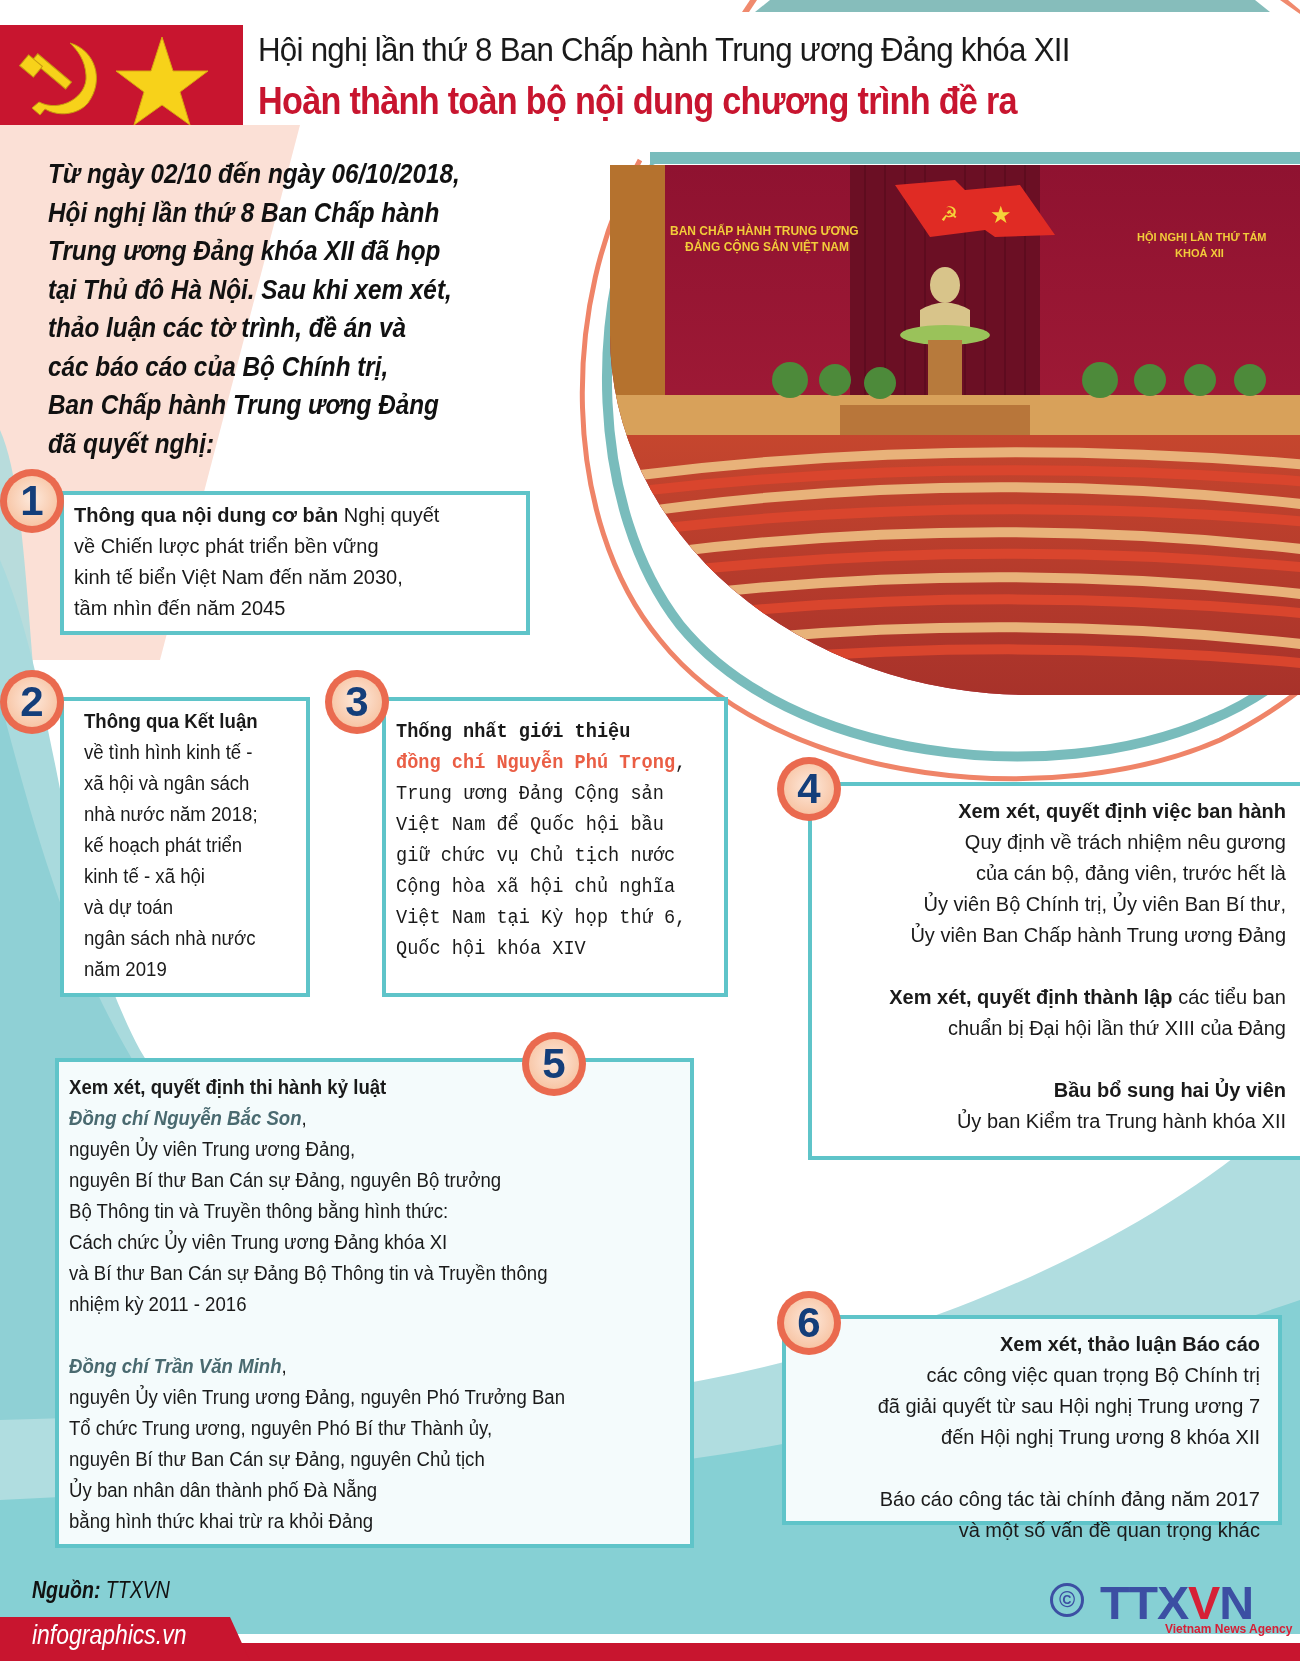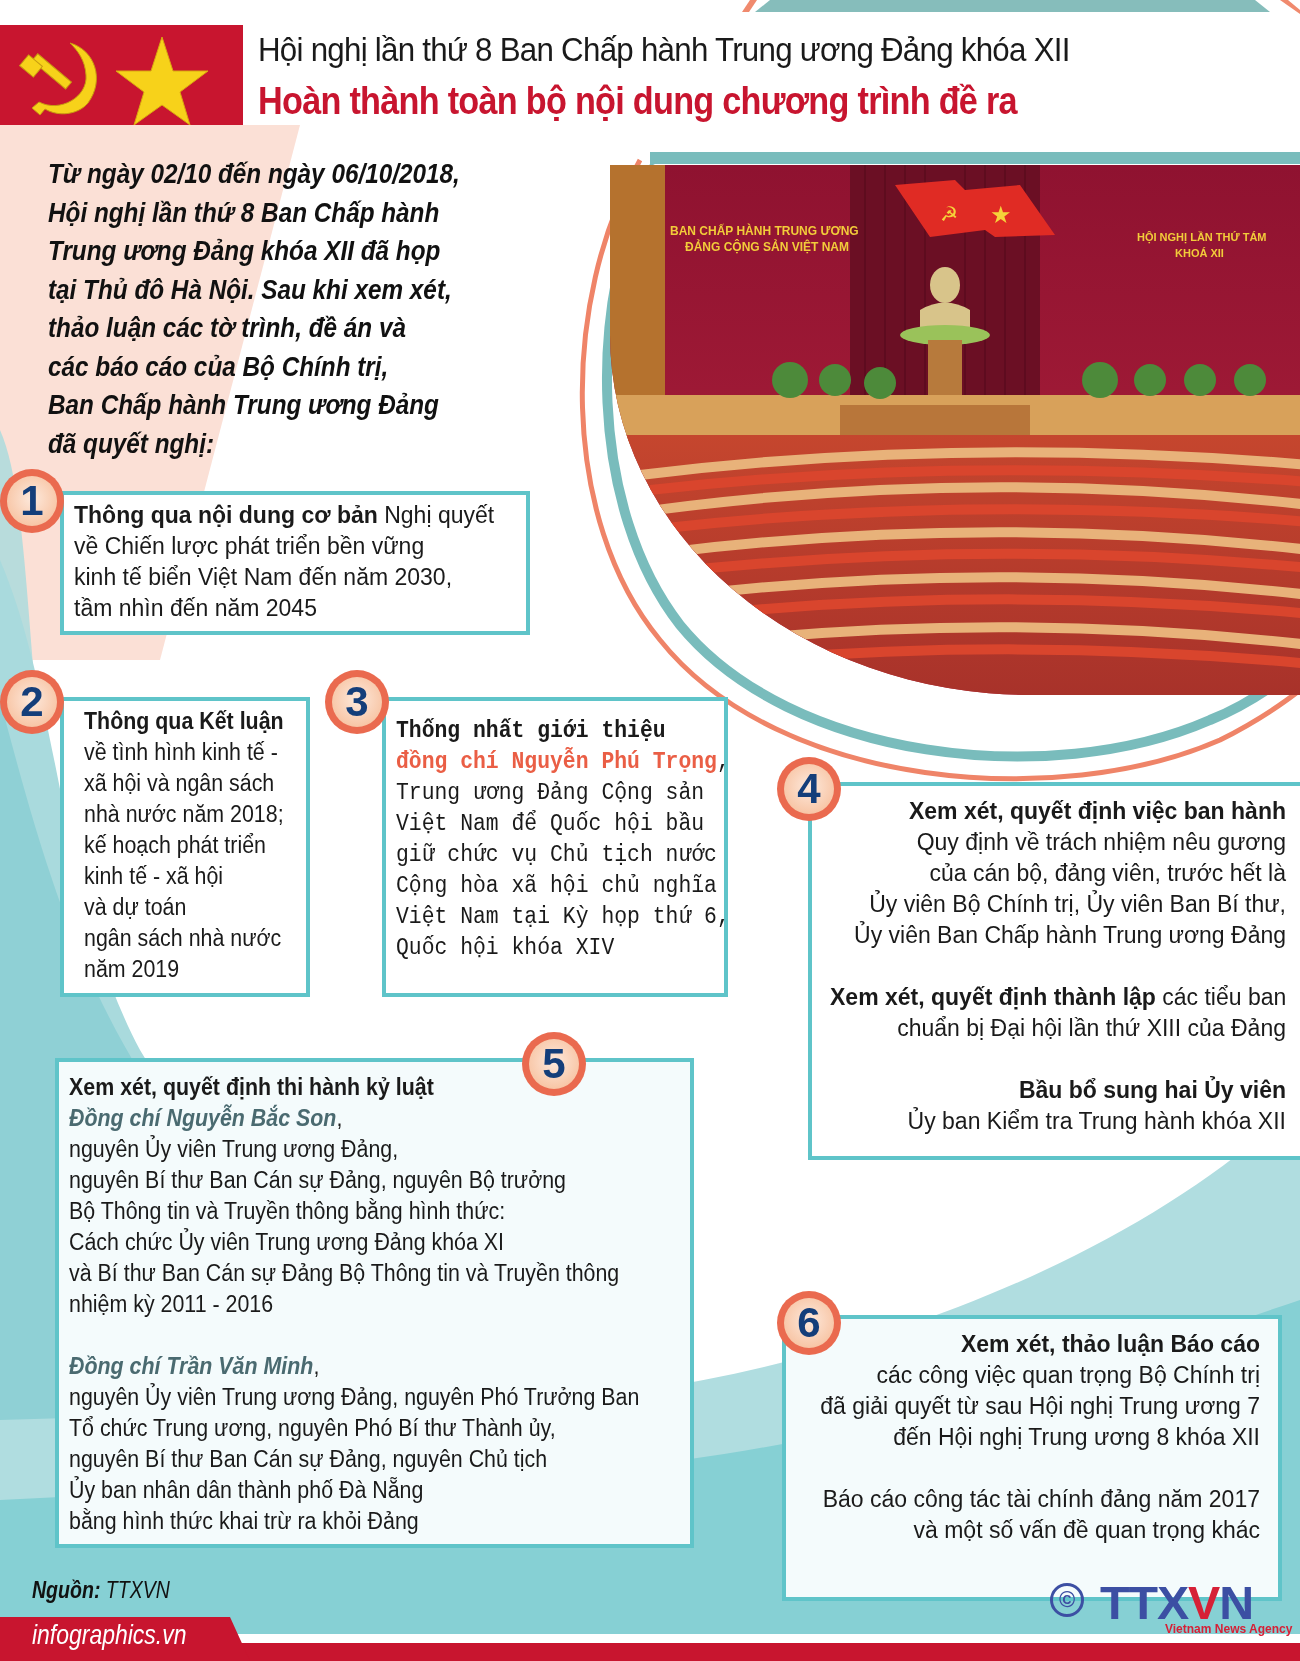--- a/index.html
+++ b/index.html
@@ -16,29 +16,29 @@
   .title-2 { position: absolute; left: 258px; top: 80px; font-size: 38px; color: #c8152f; font-weight: bold; white-space: nowrap; letter-spacing: -0.8px; z-index: 2; transform: scaleX(0.9); transform-origin: left; }
 
   
   .intro { position: absolute; left: 48px; top: 155px; width: 520px; font-size: 27px; line-height: 38.5px; font-style: italic; font-weight: bold; color: #111; z-index: 2; }
   .intro span { display: block; white-space: nowrap; transform: scaleX(0.9); transform-origin: left; }
   .photo { position: absolute; left: 610px; top: 165px; width: 700px; height: 530px; z-index: 1; overflow: hidden;
            border-bottom-left-radius: 420px 360px; }
   .photo svg { width: 700px; height: 530px; display: block; }
 
   
-  .box { position: absolute; background: #ffffff; border: 4px solid #5fc4c9; z-index: 3; font-size: 23px; line-height: 31px; color: #1a1a1a; }
+  .box { position: absolute; background: #ffffff; border: 4px solid #5fc4c9; z-index: 3; font-size: 20px; line-height: 31px; color: #1a1a1a; }
   .box .line { display: block; white-space: nowrap; }
   .box b { font-weight: bold; }
   .box-1 { left: 60px; top: 491px; width: 470px; height: 144px; padding: 5px 10px; }
   .box-2 { left: 60px; top: 697px; width: 250px; height: 300px; padding: 5px 20px; }
   .box-3 { left: 382px; top: 697px; width: 346px; height: 300px; padding: 15px 10px; font-family: Liberation Mono, monospace; }
   .box-4 { left: 780px; top: 782px; width: 500px; height: 378px; padding: 10px 18px; text-align: right; margin-left: 28px; }
   .box-5 { left: 55px; top: 1058px; width: 639px; height: 490px; padding: 10px 10px; background: #f4fbfc; }
-  .box-6 { left: 782px; top: 1315px; width: 500px; height: 286px; padding: 10px 18px; text-align: right; background: #f4fbfc; }
+  .box-6 { left: 782px; top: 1315px; width: 500px; height: 210px; padding: 10px 18px; text-align: right; background: #f4fbfc; }
   .box-4 .gap, .box-6 .gap, .box-5 .gap { display: block; height: 31px; }
   .red-name { color: #ea5e45; font-weight: bold; }
   .teal-name { color: #4a6a70; font-style: italic; font-weight: bold; }
   .narrow { transform: scaleX(0.93); transform-origin: left; display: inline-block; }
 
   
   .badge { position: absolute; width: 64px; height: 64px; border-radius: 50%; background: #ea6a4f; z-index: 4;
            display: flex; align-items: center; justify-content: center; }
   .badge .inner { width: 50px; height: 50px; border-radius: 50%;
                   background: radial-gradient(circle at 50% 45%, #fde9dc 0%, #f8c7a8 70%, #f2a884 100%);

